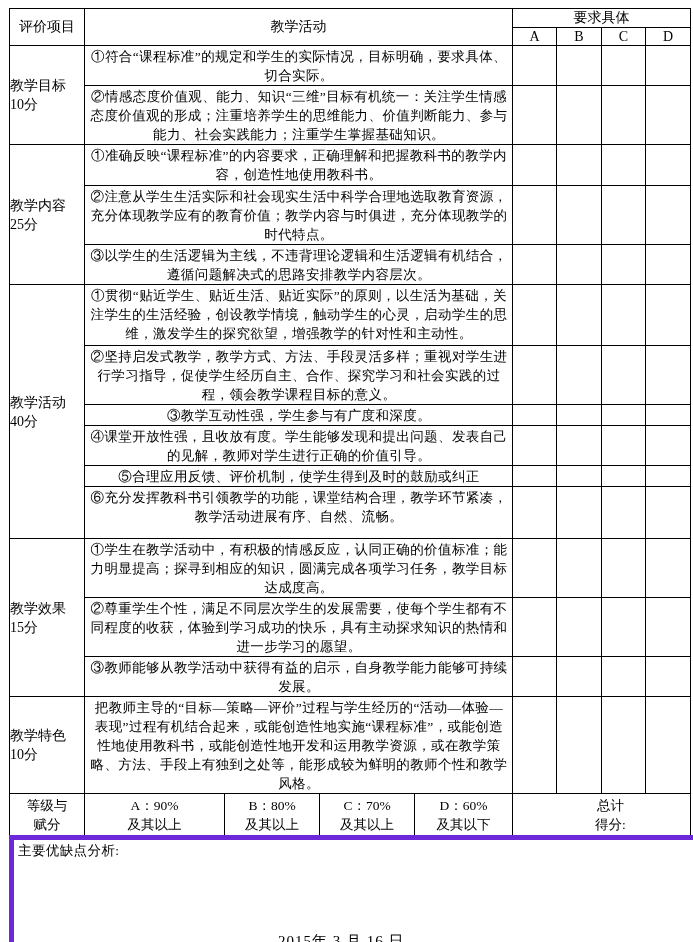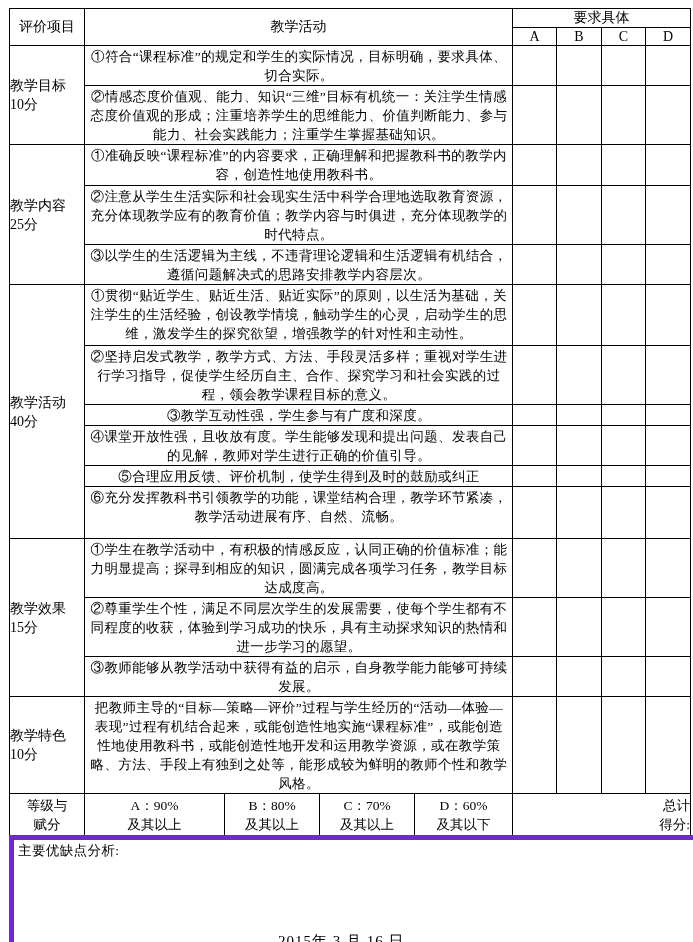--- a/index.html
+++ b/index.html
@@ -16,21 +16,21 @@
   th.head { font-size:14px; text-align:center; vertical-align:middle; }
   .label-cell { text-align:left; vertical-align:middle; font-size:14px; line-height:19px; }
   .ind {
     vertical-align:top; text-align:center;
     padding:1px 2px 0 3px; font-size:13.5px; line-height:19px; letter-spacing:0.4px;
   }
   .score { background:#fff; }
 
   .grading-table { margin-top:-1px;border-radius:6px; }
   .grading-table td { font-size:13.5px; text-align:center; vertical-align:middle; line-height:19px; }
-  .grading-table td.total { text-align:right; vertical-align:middle; padding-left:18px; }
+  .grading-table td.total { text-align:center; vertical-align:middle; padding-left:18px; }
 
   .analysis {
     width:679px; height:114px; border:5px solid #6d28d9; margin-top:-1px;
     position:relative; background:#fff;
   }
   .analysis-label { position:absolute; left:4px; top:2px; font-size:13.5px; letter-spacing:0.4px; }
   .report-date { position:absolute; left:264px; bottom:3px; font-size:15px; letter-spacing:1px; }
 </style>
 </head>
 <body>

